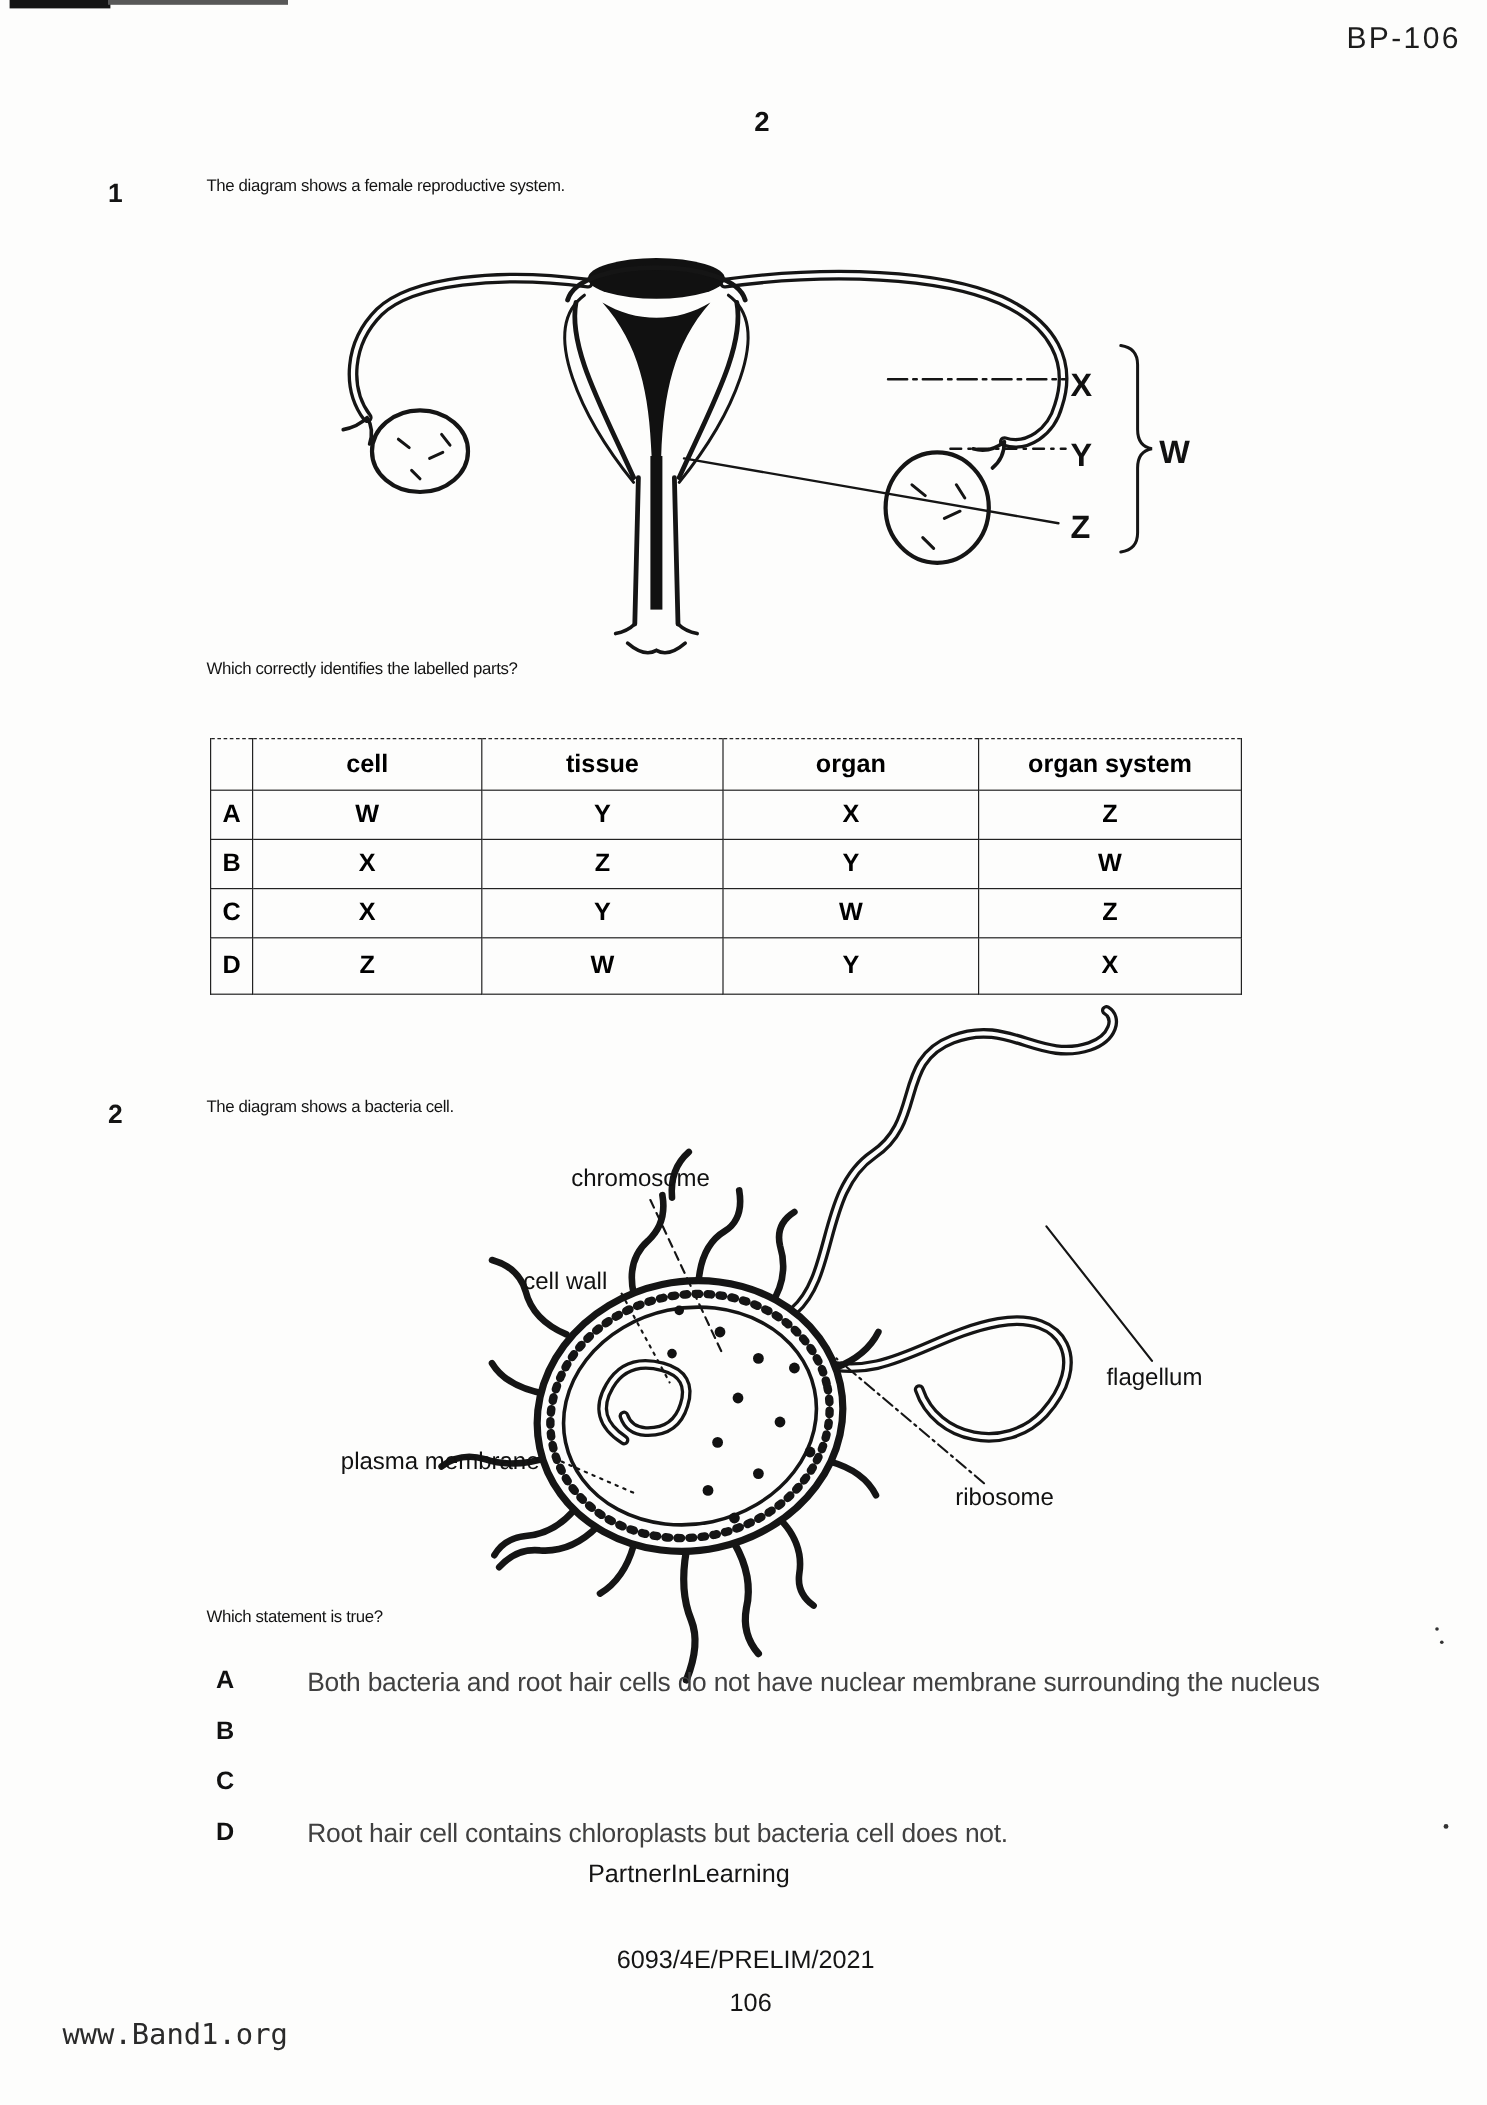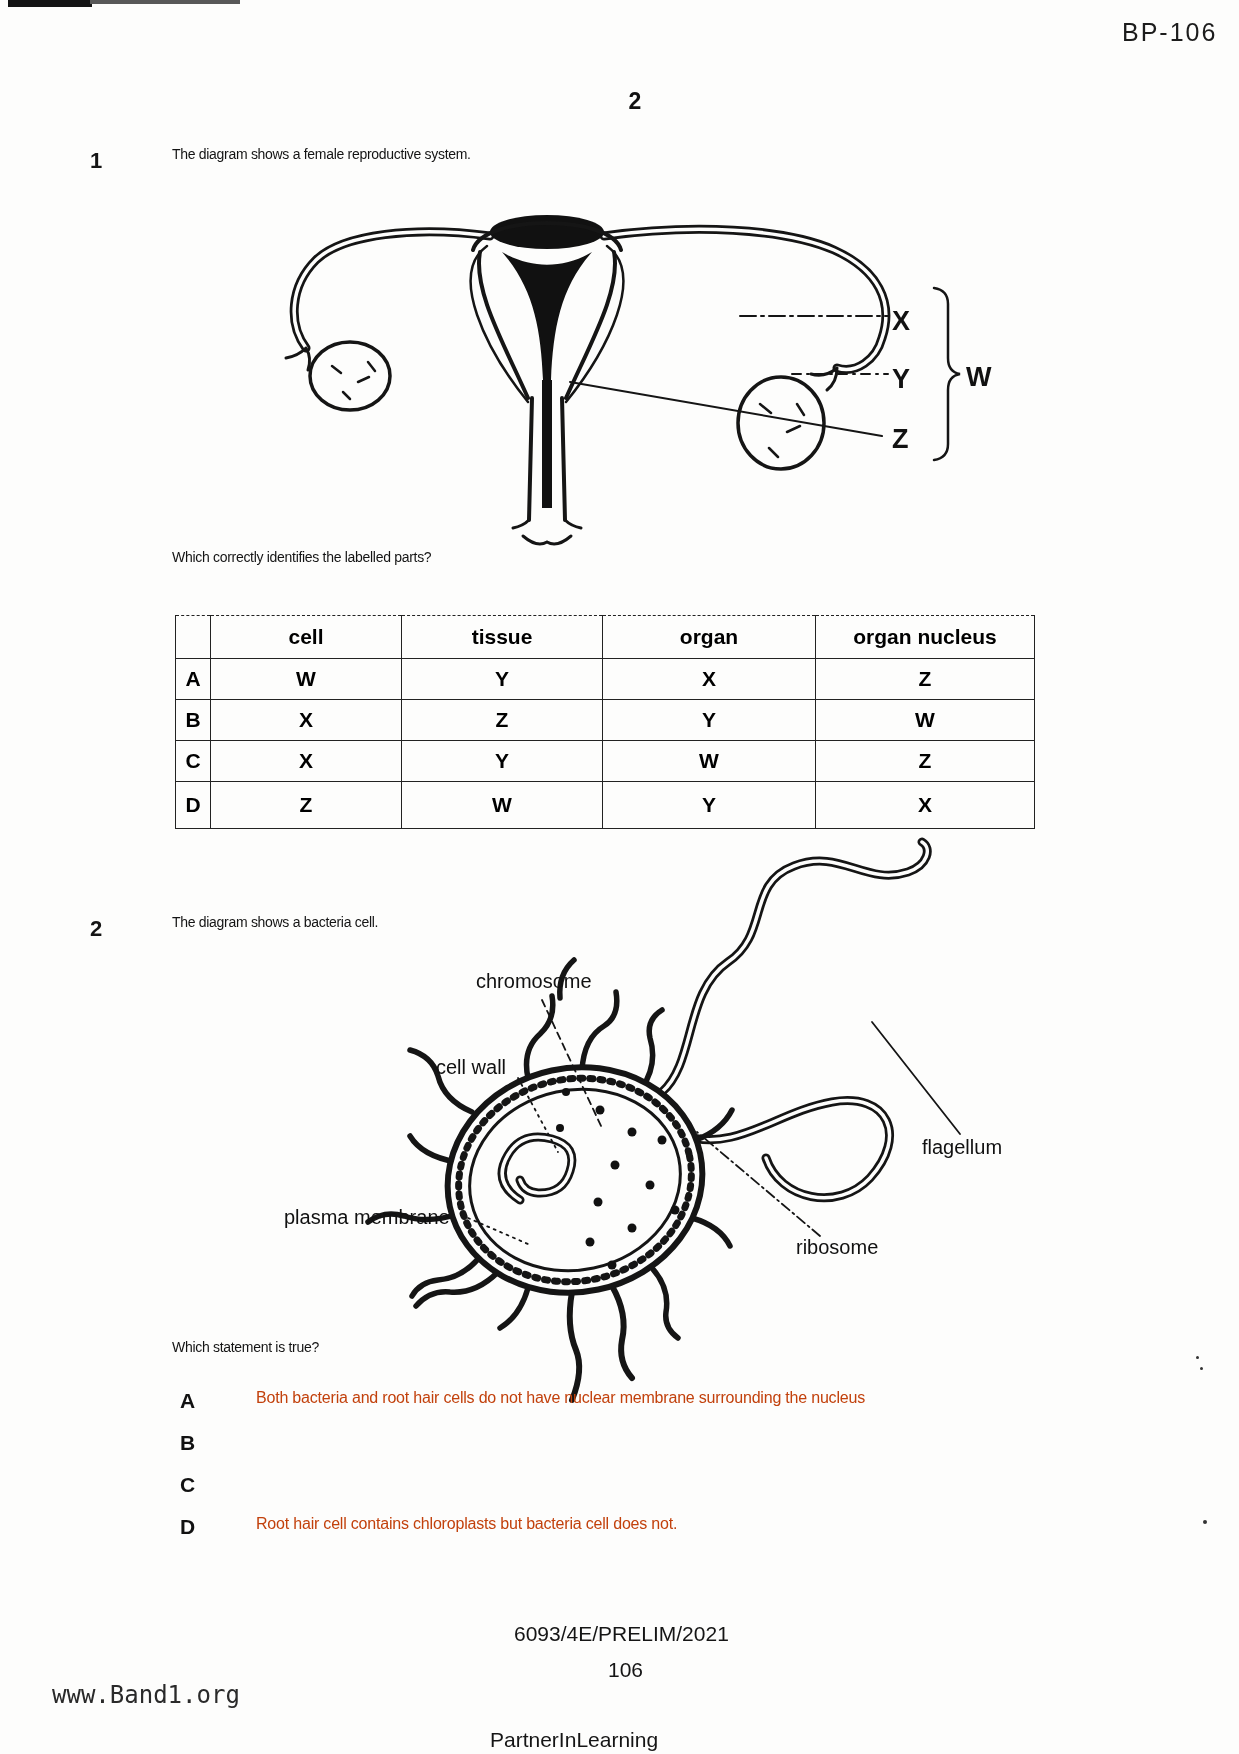--- a/index.html
+++ b/index.html
@@ -32,26 +32,26 @@
   .ans-table td{height:40px;font-weight:600;}
   .ans-table .c0{width:34px;font-weight:bold;}
   .ans-table .c1{width:190px;}
   .ans-table .c2{width:200px;}
   .ans-table .c3{width:212px;text-align:center;}
   .ans-table .c4{width:218px;}
   .ans-table tr.last td{height:46px;}
   
   .option{position:absolute;left:180px;width:1010px;display:flex;}
   .option .letter{font-size:21px;font-weight:bold;width:76px;flex:0 0 76px;}
-  .option .text{font-size:16px;color:#c2410c;letter-spacing:-0.2px;}
+  .option .text{font-size:22px;color:#404040;letter-spacing:-0.2px;}
   #optA{top:1389px;} #optB{top:1431px;} #optC{top:1473px;} #optD{top:1515px;}
   
   .foot{font-size:21px;color:#151515;}
   #footCode{left:514px;top:1622px;}
-  #footWm{left:490px;top:1728px;}
+  #footWm{left:490px;top:1550px;}
   #footPage{left:608px;top:1658px;}
   #website{left:52px;top:1681px;font-family:"DejaVu Sans Mono", monospace;font-size:24px;color:#2a2a2a;}
   .speck{position:absolute;background:#333;border-radius:50%;}
   svg text{font-family:"Liberation Sans", sans-serif;fill:#111;}
   svg{overflow:visible;}
 </style>
 </head>
 <body>
 
 <div class="abs scan-bar1"></div>
@@ -107,21 +107,21 @@
 
 <div class="abs qtext" id="q1question">Which correctly identifies the labelled parts?</div>
 
 <table class="ans-table">
   <thead>
     <tr>
       <th class="c0"></th>
       <th class="c1">cell</th>
       <th class="c2">tissue</th>
       <th class="c3">organ</th>
-      <th class="c4">organ nucleus</th>
+      <th class="c4">organ system</th>
     </tr>
   </thead>
   <tbody>
     <tr>
       <td class="c0">A</td>
       <td>W</td>
       <td>Y</td>
       <td>X</td>
       <td>Z</td>
     </tr>

